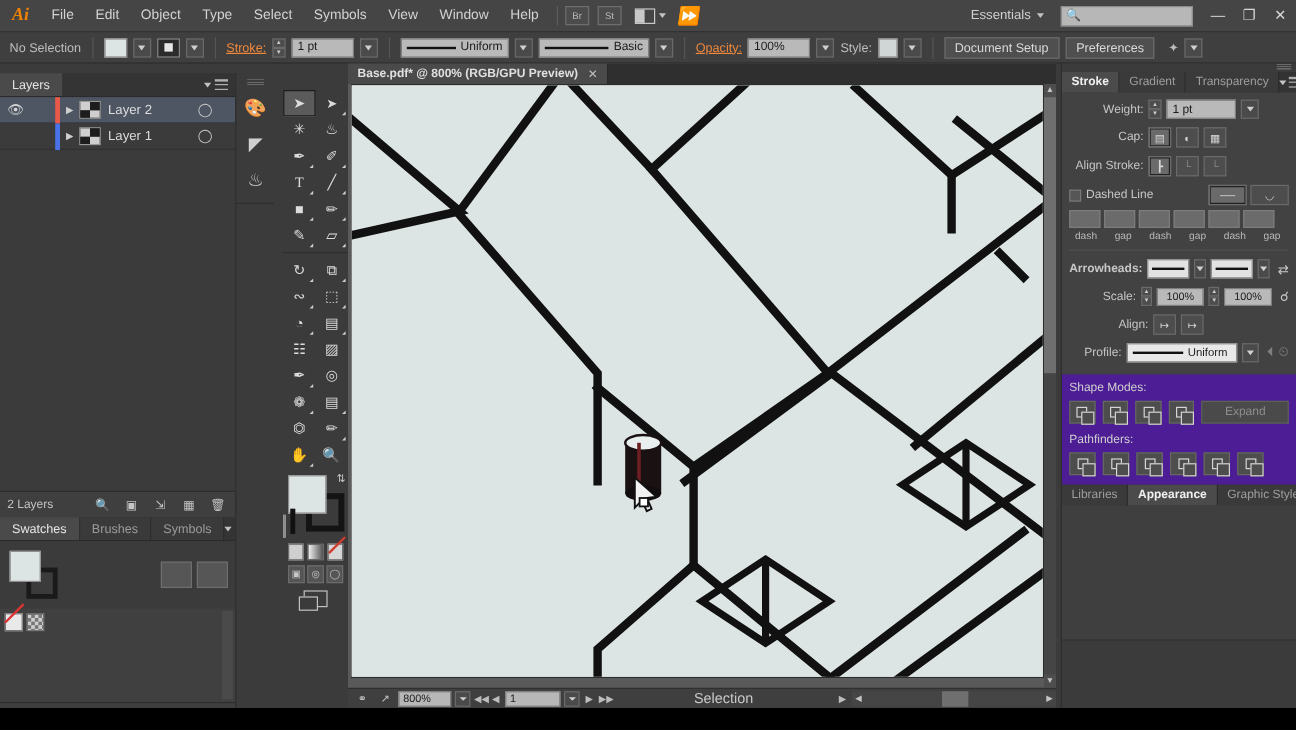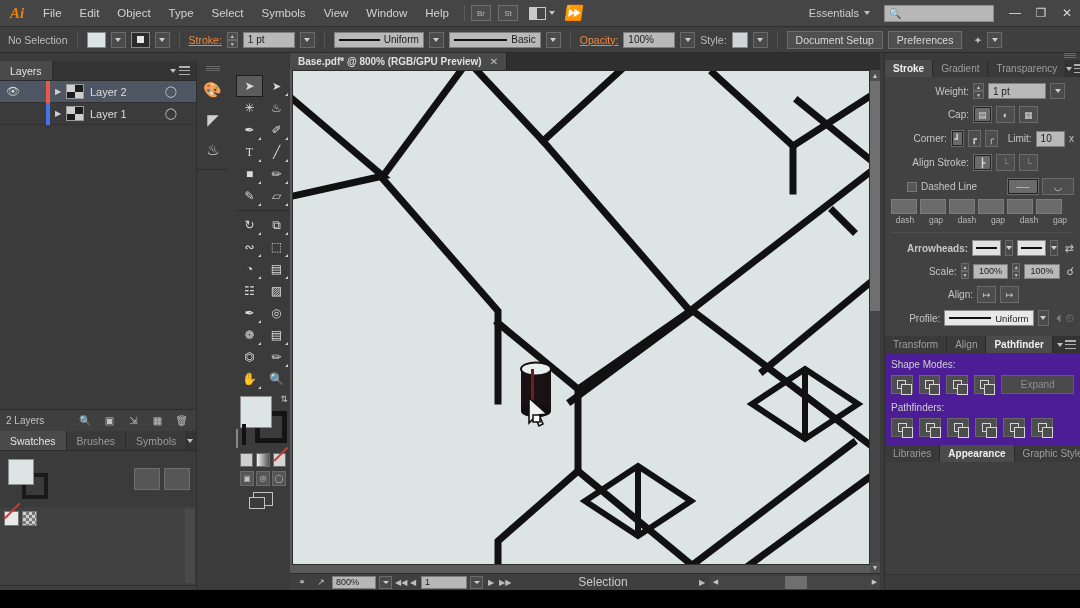--- a/index.html
+++ b/index.html
@@ -209,21 +209,21 @@
 
   
   .right-dock { position:absolute; top:53px; left:884px; width:196px; height:537px; background:#3b3b3b; border-left:1px solid #2e2e2e; }
   .rd-grip { height:7px; background:#3b3b3b; display:flex; justify-content:flex-end; padding-right:4px; }
   .rd-grip i { width:12px;height:5px;background:repeating-linear-gradient(to bottom,#6a6a6a 0 1px,transparent 1px 2px); }
   .rpanel-tabs { height:17px; background:#333; display:flex; align-items:stretch; }
   .rtab { padding:0 8px; display:flex;align-items:center; font-size:10px; color:#9e9e9e; background:#3a3a3a; border-right:1px solid #2b2b2b; white-space:nowrap;}
   .rtab.active { background:#4b4b4b; color:#f0f0f0; font-weight:bold; }
   .rtab-menu { margin-left:auto; display:flex; align-items:center; padding-right:4px; gap:2px; }
   .stroke-body { background:#424242; padding:6px 6px 8px 6px; }
-  .row { display:flex; align-items:center; margin-bottom:7px; gap:4px;margin-left:16px; }
+  .row { display:flex; align-items:center; margin-bottom:7px; gap:4px; }
   .rlabel { color:#c6c6c6; font-size:10px; text-align:right; }
   .btn-ico { width:19px;height:17px;background:#4d4d4d;border:1px solid #6a6a6a; display:flex;align-items:center;justify-content:center; color:#d5d5d5; font-size:9px; }
   .btn-ico.on { background:#6a6a6a; box-shadow: inset 0 0 0 1px #222; }
   .btn-ico.dim { color:#8b8b8b; }
   .chk { width:10px;height:10px;background:#565656;border:1px solid #787878; }
   .dash-cells { display:flex; gap:3px; margin-bottom:1px; }
   .dash-cell { width:26px;height:15px;background:#6b6b6b;border:1px solid #7c7c7c; }
   .dash-labels { display:flex; gap:3px; color:#b8b8b8; font-size:8.5px; }
   .dash-labels span { width:28px; text-align:center; }
   .arrow-combo { width:52px;height:16px;background:#e2e2e2;border:1px solid #8a8a8a; display:flex; align-items:center; padding:0 3px; }
@@ -619,29 +619,20 @@
         <span class="mini-drop"></span>
       </div>
 
       <div class="row">
         <span class="rlabel" style="width:62px;">Cap:</span>
         <span class="btn-ico on">▤</span>
         <span class="btn-ico">◐</span>
         <span class="btn-ico">▦</span>
       </div>
 
-      <div class="row">
-        <span class="rlabel" style="width:62px;">Corner:</span>
-        <span class="btn-ico on">┛</span>
-        <span class="btn-ico">┏</span>
-        <span class="btn-ico">╭</span>
-        <span class="rlabel" style="width:34px;margin-left:6px;">Limit:</span>
-        <span class="field" style="width:40px;">10</span>
-        <span class="rlabel" style="width:8px;">x</span>
-      </div>
 
       <div class="row">
         <span class="rlabel" style="width:62px;">Align Stroke:</span>
         <span class="btn-ico on">┣</span>
         <span class="btn-ico dim">└</span>
         <span class="btn-ico dim">└</span>
       </div>
 
       <div class="row" style="margin-bottom:4px;">
         <span class="chk"></span>
@@ -710,33 +701,20 @@
         <span class="profile-combo">
           <span class="ln"></span>
           <span>Uniform</span>
         </span>
         <span class="mini-drop"></span>
         <span style="color:#7e7e7e;font-size:11px;margin-left:3px;">⏴</span>
         <span style="color:#7e7e7e;font-size:11px;">⏲</span>
       </div>
     </div>
 
-    <div class="rpanel-tabs">
-      <div class="rtab">Transform</div>
-      <div class="rtab">Align</div>
-      <div class="rtab active">Pathfinder</div>
-      <div class="rtab-menu">
-        <span class="caret-dn"></span>
-        <span class="pmenu-icn">
-            <i></i>
-            <i></i>
-            <i></i>
-          </span>
-      </div>
-    </div>
 
     <div class="pf-body">
       <div class="pf-label">Shape Modes:</div>
       <div class="pf-row">
         <span class="pf-btn">
             <span class="pf-sq"></span>
           </span>
         <span class="pf-btn">
             <span class="pf-sq"></span>
           </span>

